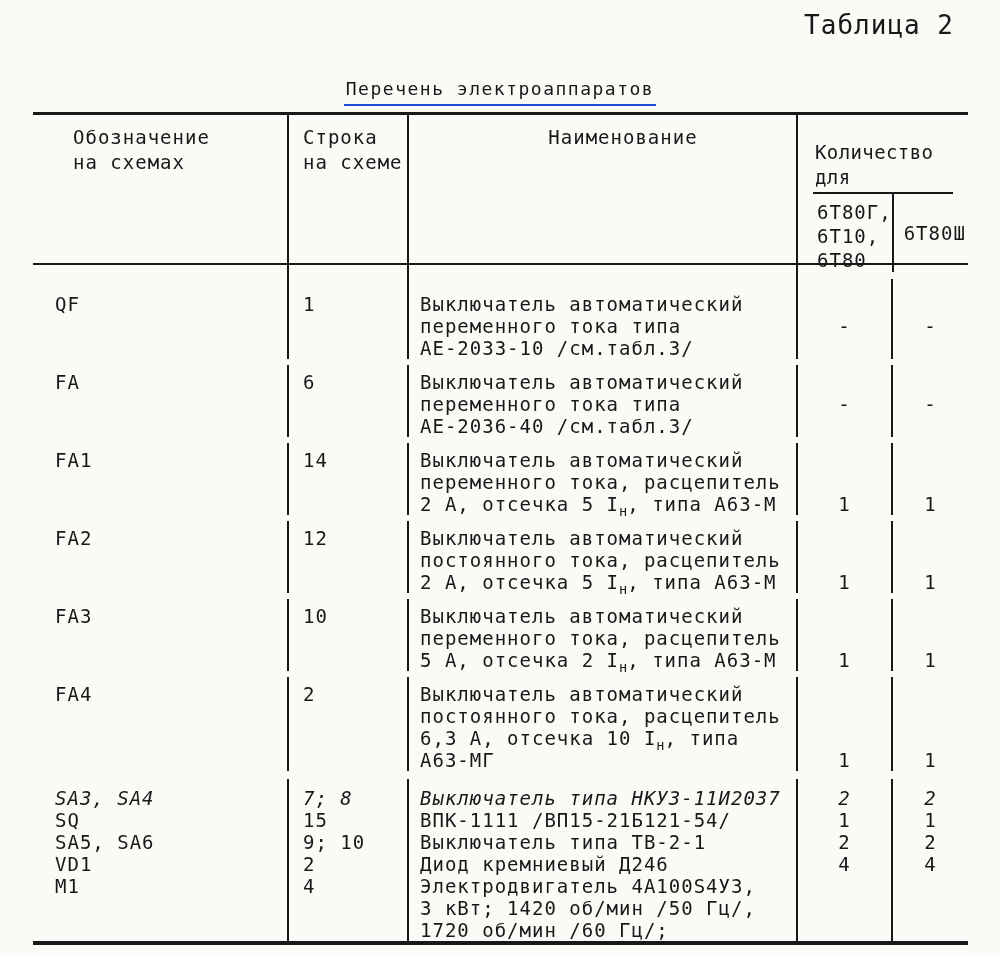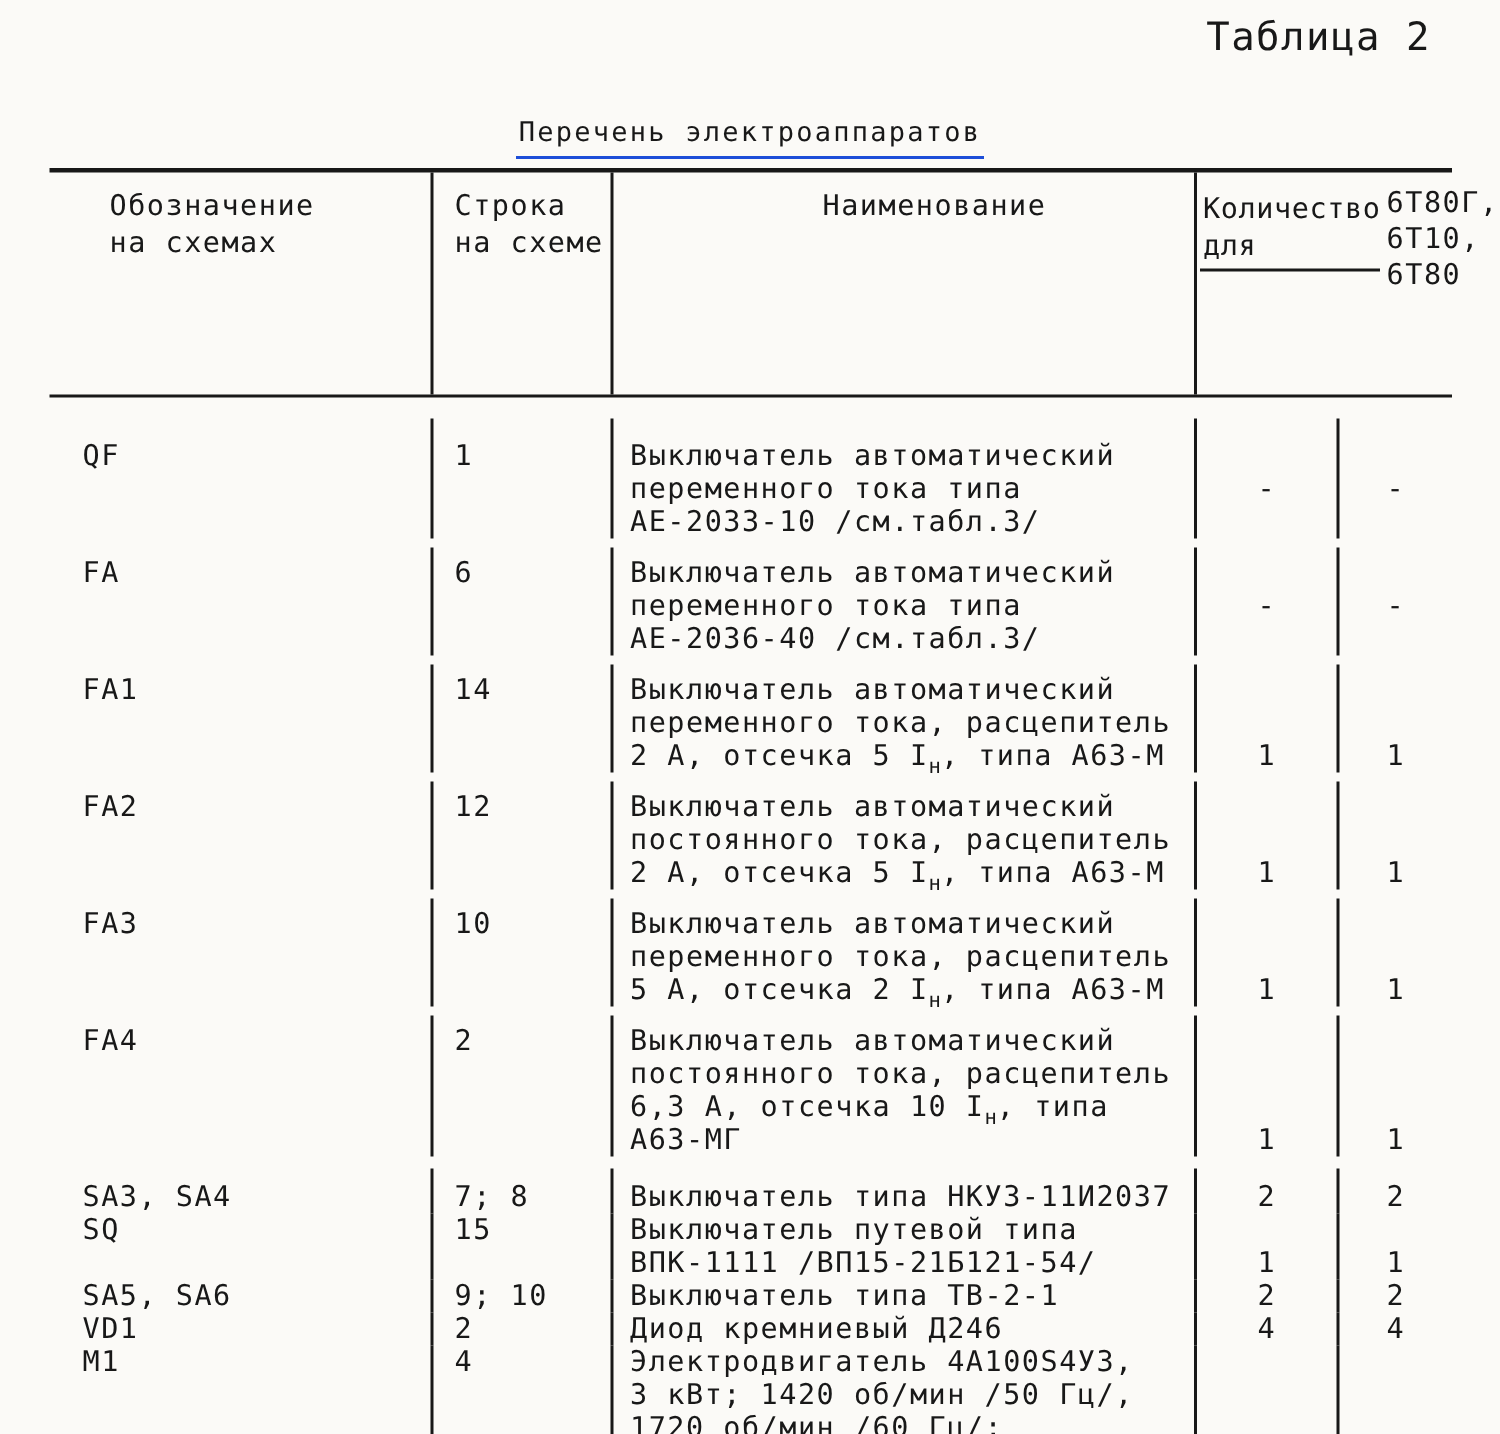--- a/index.html
+++ b/index.html
@@ -39,21 +39,21 @@
     display:grid;
     grid-template-columns:256px 120px 389px 170px;
     height:150px;
     border-bottom:2px solid #181818;
     box-sizing:border-box;
   }
   .hc{box-sizing:border-box;line-height:25px;padding-top:10px;}
   .hc1{border-right:2px solid #181818;padding-left:0;margin-left:40px;}
   .hc2{border-right:2px solid #181818;padding-left:14px;}
   .hc3{border-right:2px solid #181818;text-align:center;margin-left:41px;}
-  .hc4{padding:2px;display:flex;flex-direction:row;}
+  .hc4{padding:15px;display:flex;flex-direction:column;}
   .qty-head{
     box-sizing:border-box;height:64px;
     border-bottom:2px solid #181818;
     padding-top:10px;padding-left:2px;
     letter-spacing:0.4px;line-height:25px;
   }
   .qty-head .centered{text-align:center;}
   .qty-sub{flex:1;display:flex;}
   .qty-sub-a{
     box-sizing:border-box;width:82px;
@@ -73,21 +73,21 @@
   .c1{border-right:2px solid #181818;padding-left:22px;}
   .c2{border-right:2px solid #181818;padding-left:14px;}
   .c3{border-right:2px solid #181818;padding-left:11px;}
   .c4a{border-right:2px solid #181818;}
   .c4a,.c4b{
     display:flex;flex-direction:column;
     justify-content:flex-end;align-items:center;
   }
   .q-mid .c4a,.q-mid .c4b{justify-content:center;}
   .pt14{padding-top:14px;}
-  .pt8{padding-top:8px;}
+  .pt8{padding-top:8px;font-style:italic;}
   .pt6{padding-top:6px;}
   .trow .c{padding-top:inherit;}
   sub.ssub{
     font-size:0.72em;letter-spacing:0;
     vertical-align:-0.38em;line-height:0;
   }
 </style>
 </head>
 <body>
 
@@ -116,20 +116,23 @@
       <div class="hc hc4">
         <div class="qty-head">
           <div>Количество для</div>
         </div>
         <div class="qty-sub">
           <div class="qty-sub-a">
             <div>6Т80Г,</div>
             <div>6Т10,</div>
             <div>6Т80</div>
           </div>
+          <div class="qty-sub-b">
+            <div>6Т80Ш</div>
+          </div>
         </div>
       </div>
     </div>
 
     <div class="tbody">
 
       <div class="trow pt14 q-mid">
         <div class="c c1">QF</div>
         <div class="c c2">1</div>
         <div class="c c3">
@@ -237,21 +240,20 @@
           </div>
         <div class="c c4b">
             <span>2</span>
           </div>
       </div>
 
       <div class="trow">
         <div class="c c1">SQ</div>
         <div class="c c2">15</div>
         <div class="c c3">
-          <div>Выключатель путевой типа</div>
           <div>ВПК-1111 /ВП15-21Б121-54/</div>
         </div>
         <div class="c c4a">
             <span>1</span>
           </div>
         <div class="c c4b">
             <span>1</span>
           </div>
       </div>
 

